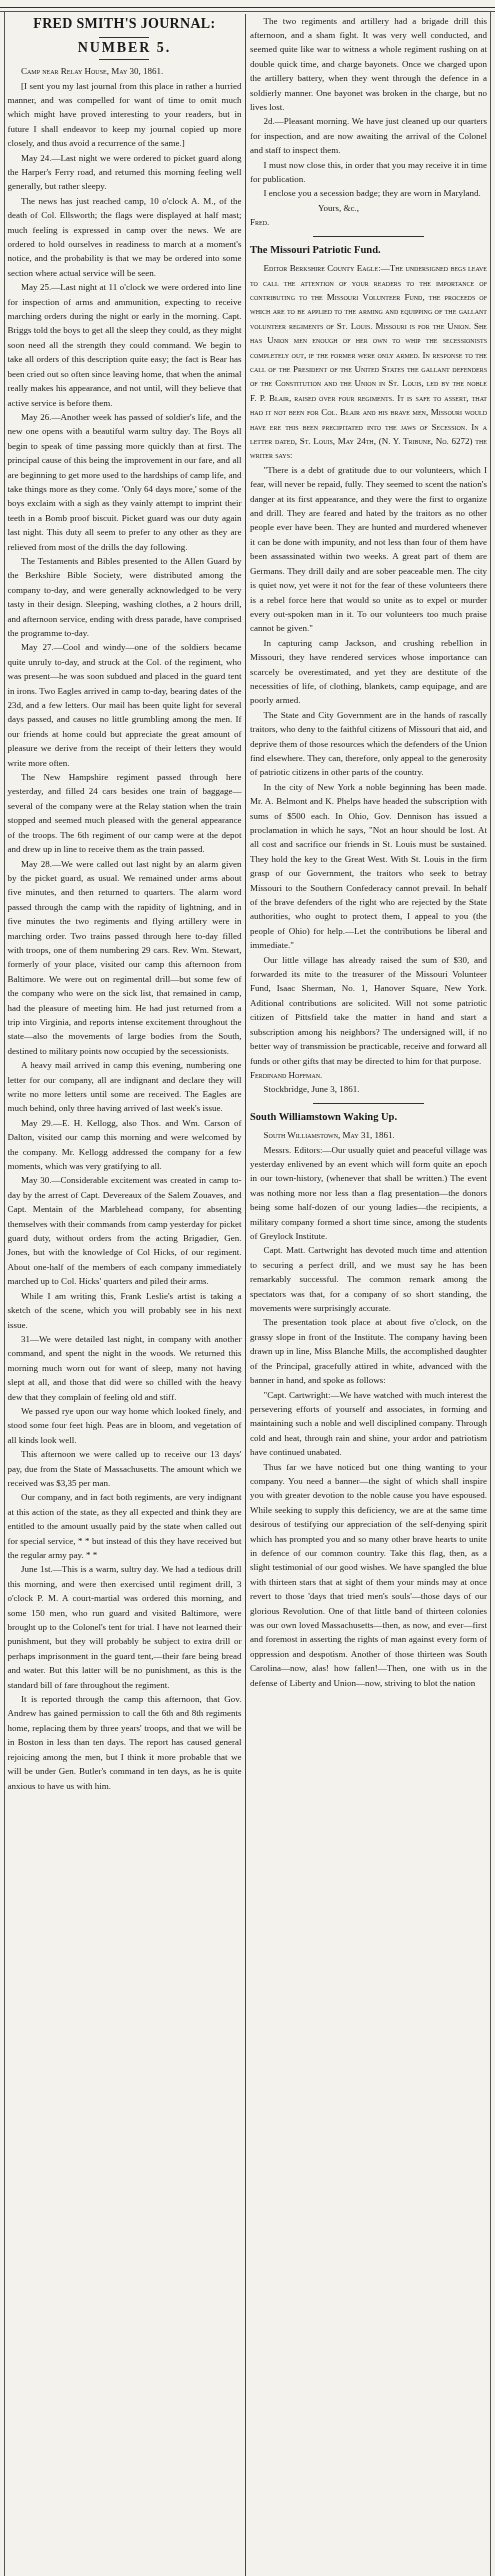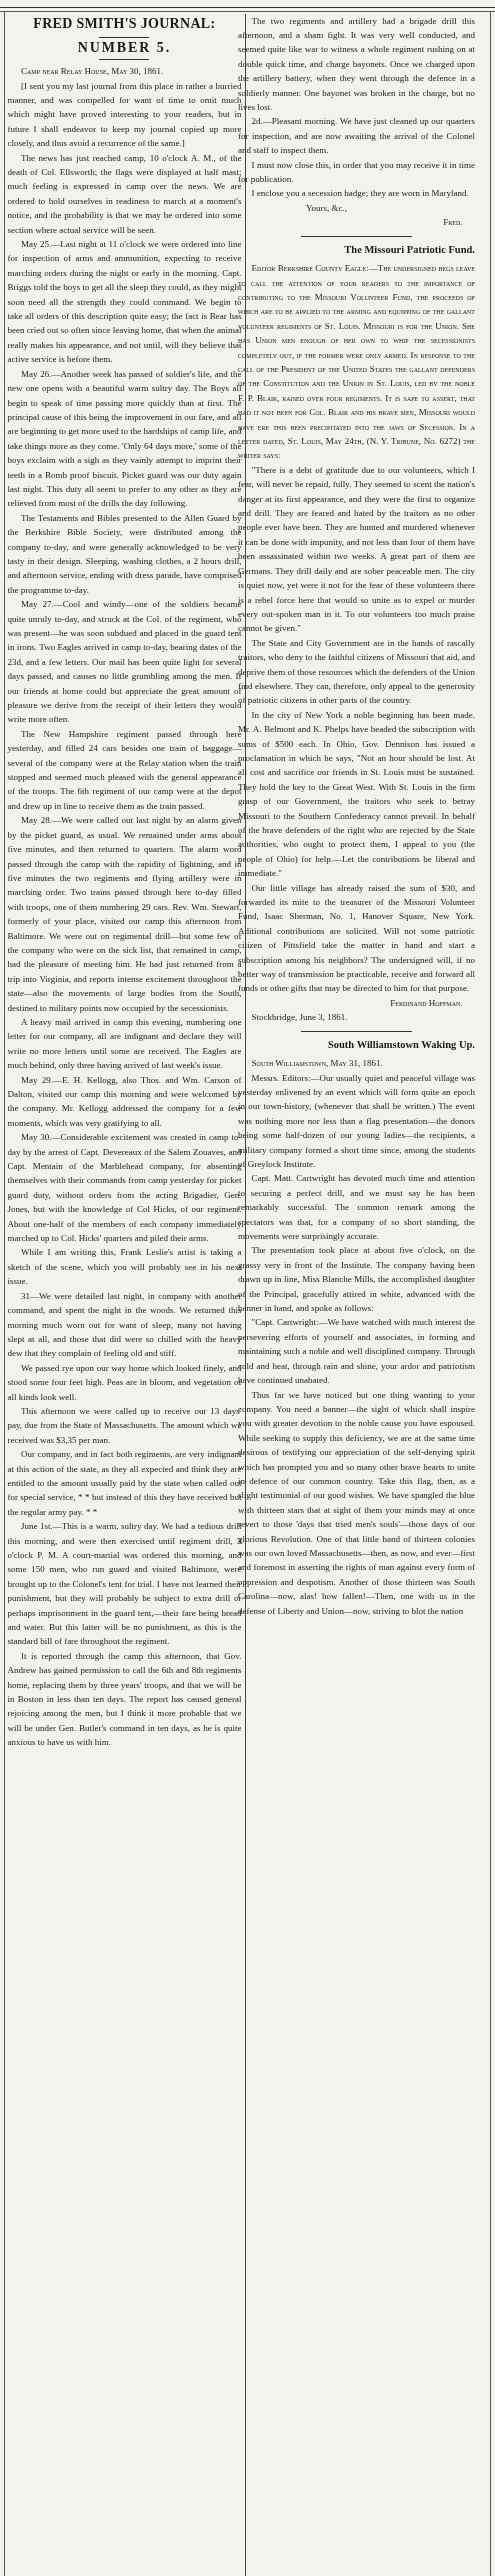--- a/index.html
+++ b/index.html
@@ -11,49 +11,50 @@
   .top-rule { position: absolute; left: 0; right: 0; top: 7.4px; height: 0; border-top: 0.6px solid #333; }
   .top-rule2 { position: absolute; left: 0; right: 0; top: 10.5px; height: 0; border-top: 0.6px solid #555; }
   .edge-left { position: absolute; left: 0; top: 12.4px; bottom: 0; width: 3.7px; border-right: 0.6px solid #555; }
   .edge-right { position: absolute; right: 0; top: 12.4px; bottom: 0; width: 3.7px; border-left: 0.6px solid #555; }
   .col {
     position: absolute; top: 13.6px; bottom: 0;
     font-size: 9px; line-height: 14.4px; text-align: justify;
     hyphens: auto;
   }
   .col-left { left: 7.4px; width: 234px; }
-  .col-right { left: 238px; width: 237px; }
+  .col-right { left: 250px; width: 237px; }
   .col-divider { position: absolute; left: 245px; top: 13.6px; bottom: 0; border-left: 0.6px solid #444; }
   p { margin: 0; text-indent: 13.6px; }
   .masthead { text-align: center; font-weight: bold; font-size: 14px; letter-spacing: 0.3px; margin: 3.7px 0 5px; text-indent: 0; }
   .number { text-align: center; font-weight: bold; letter-spacing: 1.9px; font-size: 14px; margin: 2.5px 0; text-indent: 0; }
   .short-rule { width: 50px; margin: 3.7px auto; border-top: 1.2px solid #333; }
   .long-rule { width: 111px; margin: 6.2px auto; border-top: 1.2px solid #333; }
   .dateline { text-indent: 13.6px; }
   .sc { font-variant: small-caps; }
-  .headline { text-align: right; font-weight: bold; font-size: 10.5px; margin: 2.5px 0 3.7px; text-indent: 0; }
+  .headline { text-align: left; font-weight: bold; font-size: 10.5px; margin: 2.5px 0 3.7px; text-indent: 0; }
   .signoff { text-indent: 0; padding-left: 68px; }
-  .signature { text-align: right; text-indent: 0; padding-right: 12.4px; font-family: Liberation Serif, serif; }
+  .signature { text-align: left; text-indent: 0; padding-right: 12.4px; font-family: Liberation Serif, serif; }
 </style>
 </head>
 <body>
 
 <div class="top-rule"></div>
 <div class="top-rule2"></div>
 <div class="edge-left"></div>
 <div class="edge-right"></div>
 <div class="col-divider"></div>
 
 <div class="col col-left">
   <div class="masthead">FRED SMITH'S JOURNAL:</div>
   <div class="short-rule"></div>
   <div class="number">NUMBER 5.</div>
   <div class="short-rule"></div>
   <p class="dateline sc">Camp near Relay House, May 30, 1861.</p>
   <p>[I sent you my last journal from this place in rather a hurried manner, and was compelled for want of time to omit much which might have proved interesting to your readers, but in future I shall endeavor to keep my journal copied up more closely, and thus avoid a recurrence of the same.]</p>
+  <p>May 24.—Last night we were ordered to picket guard along the Harper's Ferry road, and returned this morning feeling well generally, but rather sleepy.</p>
   <p>The news has just reached camp, 10 o'clock A. M., of the death of Col. Ellsworth; the flags were displayed at half mast; much feeling is expressed in camp over the news. We are ordered to hold ourselves in readiness to march at a moment's notice, and the probability is that we may be ordered into some section where actual service will be seen.</p>
   <p>May 25.—Last night at 11 o'clock we were ordered into line for inspection of arms and ammunition, expecting to receive marching orders during the night or early in the morning. Capt. Briggs told the boys to get all the sleep they could, as they might soon need all the strength they could command. We begin to take all orders of this description quite easy; the fact is Bear has been cried out so often since leaving home, that when the animal really makes his appearance, and not until, will they believe that active service is before them.</p>
   <p>May 26.—Another week has passed of soldier's life, and the new one opens with a beautiful warm sultry day. The Boys all begin to speak of time passing more quickly than at first. The principal cause of this being the improvement in our fare, and all are beginning to get more used to the hardships of camp life, and take things more as they come. 'Only 64 days more,' some of the boys exclaim with a sigh as they vainly attempt to imprint their teeth in a Bomb proof biscuit. Picket guard was our duty again last night. This duty all seem to prefer to any other as they are relieved from most of the drills the day following.</p>
   <p>The Testaments and Bibles presented to the Allen Guard by the Berkshire Bible Society, were distributed among the company to-day, and were generally acknowledged to be very tasty in their design. Sleeping, washing clothes, a 2 hours drill, and afternoon service, ending with dress parade, have comprised the programme to-day.</p>
   <p>May 27.—Cool and windy—one of the soldiers became quite unruly to-day, and struck at the Col. of the regiment, who was present—he was soon subdued and placed in the guard tent in irons. Two Eagles arrived in camp to-day, bearing dates of the 23d, and a few letters. Our mail has been quite light for several days passed, and causes no little grumbling among the men. If our friends at home could but appreciate the great amount of pleasure we derive from the receipt of their letters they would write more often.</p>
   <p>The New Hampshire regiment passed through here yesterday, and filled 24 cars besides one train of baggage—several of the company were at the Relay station when the train stopped and seemed much pleased with the general appearance of the troops. The 6th regiment of our camp were at the depot and drew up in line to receive them as the train passed.</p>
   <p>May 28.—We were called out last night by an alarm given by the picket guard, as usual. We remained under arms about five minutes, and then returned to quarters. The alarm word passed through the camp with the rapidity of lightning, and in five minutes the two regiments and flying artillery were in marching order. Two trains passed through here to-day filled with troops, one of them numbering 29 cars. Rev. Wm. Stewart, formerly of your place, visited our camp this afternoon from Baltimore. We were out on regimental drill—but some few of the company who were on the sick list, that remained in camp, had the pleasure of meeting him. He had just returned from a trip into Virginia, and reports intense excitement throughout the state—also the movements of large bodies from the South, destined to military points now occupied by the secessionists.</p>
   <p>A heavy mail arrived in camp this evening, numbering one letter for our company, all are indignant and declare they will write no more letters until some are received. The Eagles are much behind, only three having arrived of last week's issue.</p>
   <p>May 29.—E. H. Kellogg, also Thos. and Wm. Carson of Dalton, visited our camp this morning and were welcomed by the company. Mr. Kellogg addressed the company for a few moments, which was very gratifying to all.</p>
   <p>May 30.—Considerable excitement was created in camp to-day by the arrest of Capt. Devereaux of the Salem Zouaves, and Capt. Mentain of the Marblehead company, for absenting themselves with their commands from camp yesterday for picket guard duty, without orders from the acting Brigadier, Gen. Jones, but with the knowledge of Col Hicks, of our regiment. About one-half of the members of each company immediately marched up to Col. Hicks' quarters and piled their arms.</p>
@@ -71,28 +72,29 @@
   <p>2d.—Pleasant morning. We have just cleaned up our quarters for inspection, and are now awaiting the arrival of the Colonel and staff to inspect them.</p>
   <p>I must now close this, in order that you may receive it in time for publication.</p>
   <p>I enclose you a secession badge; they are worn in Maryland.</p>
   <p class="signoff">Yours, &amp;c.,</p>
   <p class="signature sc">Fred.</p>
   <div class="long-rule"></div>
 
   <div class="headline">The Missouri Patriotic Fund.</div>
   <p class="sc">Editor Berkshire County Eagle:—The undersigned begs leave to call the attention of your readers to the importance of contributing to the Missouri Volunteer Fund, the proceeds of which are to be applied to the arming and equipping of the gallant volunteer regiments of St. Louis. Missouri is for the Union. She has Union men enough of her own to whip the secessionists completely out, if the former were only armed. In response to the call of the President of the United States the gallant defenders of the Constitution and the Union in St. Louis, led by the noble F. P. Blair, raised over four regiments. It is safe to assert, that had it not been for Col. Blair and his brave men, Missouri would have ere this been precipitated into the jaws of Secession. In a letter dated, St. Louis, May 24th, (N. Y. Tribune, No. 6272) the writer says:</p>
   <p>"There is a debt of gratitude due to our volunteers, which I fear, will never be repaid, fully. They seemed to scent the nation's danger at its first appearance, and they were the first to organize and drill. They are feared and hated by the traitors as no other people ever have been. They are hunted and murdered whenever it can be done with impunity, and not less than four of them have been assassinated within two weeks. A great part of them are Germans. They drill daily and are sober peaceable men. The city is quiet now, yet were it not for the fear of these volunteers there is a rebel force here that would so unite as to expel or murder every out-spoken man in it. To our volunteers too much praise cannot be given."</p>
+  <p>In capturing camp Jackson, and crushing rebellion in Missouri, they have rendered services whose importance can scarcely be overestimated, and yet they are destitute of the necessities of life, of clothing, blankets, camp equipage, and are poorly armed.</p>
   <p>The State and City Government are in the hands of rascally traitors, who deny to the faithful citizens of Missouri that aid, and deprive them of those resources which the defenders of the Union find elsewhere. They can, therefore, only appeal to the generosity of patriotic citizens in other parts of the country.</p>
   <p>In the city of New York a noble beginning has been made. Mr. A. Belmont and K. Phelps have headed the subscription with sums of $500 each. In Ohio, Gov. Dennison has issued a proclamation in which he says, "Not an hour should be lost. At all cost and sacrifice our friends in St. Louis must be sustained. They hold the key to the Great West. With St. Louis in the firm grasp of our Government, the traitors who seek to betray Missouri to the Southern Confederacy cannot prevail. In behalf of the brave defenders of the right who are rejected by the State authorities, who ought to protect them, I appeal to you (the people of Ohio) for help.—Let the contributions be liberal and immediate."</p>
   <p>Our little village has already raised the sum of $30, and forwarded its mite to the treasurer of the Missouri Volunteer Fund, Isaac Sherman, No. 1, Hanover Square, New York. Aditional contributions are solicited. Will not some patriotic citizen of Pittsfield take the matter in hand and start a subscription among his neighbors? The undersigned will, if no better way of transmission be practicable, receive and forward all funds or other gifts that may be directed to him for that purpose.</p>
   <p class="signature sc">Ferdinand Hoffman.</p>
   <p>Stockbridge, June 3, 1861.</p>
   <div class="long-rule"></div>
 
   <div class="headline">South Williamstown Waking Up.</div>
   <p class="sc">South Williamstown, May 31, 1861.</p>
   <p>Messrs. Editors:—Our usually quiet and peaceful village was yesterday enlivened by an event which will form quite an epoch in our town-history, (whenever that shall be written.) The event was nothing more nor less than a flag presentation—the donors being some half-dozen of our young ladies—the recipients, a military company formed a short time since, among the students of Greylock Institute.</p>
   <p>Capt. Matt. Cartwright has devoted much time and attention to securing a perfect drill, and we must say he has been remarkably successful. The common remark among the spectators was that, for a company of so short standing, the movements were surprisingly accurate.</p>
-  <p>The presentation took place at about five o'clock, on the grassy very in front of the Institute. The company having been drawn up in line, Miss Blanche Mills, the accomplished daughter of the Principal, gracefully attired in white, advanced with the banner in hand, and spoke as follows:</p>
+  <p>The presentation took place at about five o'clock, on the grassy slope in front of the Institute. The company having been drawn up in line, Miss Blanche Mills, the accomplished daughter of the Principal, gracefully attired in white, advanced with the banner in hand, and spoke as follows:</p>
   <p>"Capt. Cartwright:—We have watched with much interest the persevering efforts of yourself and associates, in forming and maintaining such a noble and well disciplined company. Through cold and heat, through rain and shine, your ardor and patriotism have continued unabated.</p>
   <p>Thus far we have noticed but one thing wanting to your company. You need a banner—the sight of which shall inspire you with greater devotion to the noble cause you have espoused. While seeking to supply this deficiency, we are at the same time desirous of testifying our appreciation of the self-denying spirit which has prompted you and so many other brave hearts to unite in defence of our common country. Take this flag, then, as a slight testimonial of our good wishes. We have spangled the blue with thirteen stars that at sight of them your minds may at once revert to those 'days that tried men's souls'—those days of our glorious Revolution. One of that little band of thirteen colonies was our own loved Massachusetts—then, as now, and ever—first and foremost in asserting the rights of man against every form of oppression and despotism. Another of those thirteen was South Carolina—now, alas! how fallen!—Then, one with us in the defense of Liberty and Union—now, striving to blot the nation</p>
 </div>
 
 
 </body></html>

